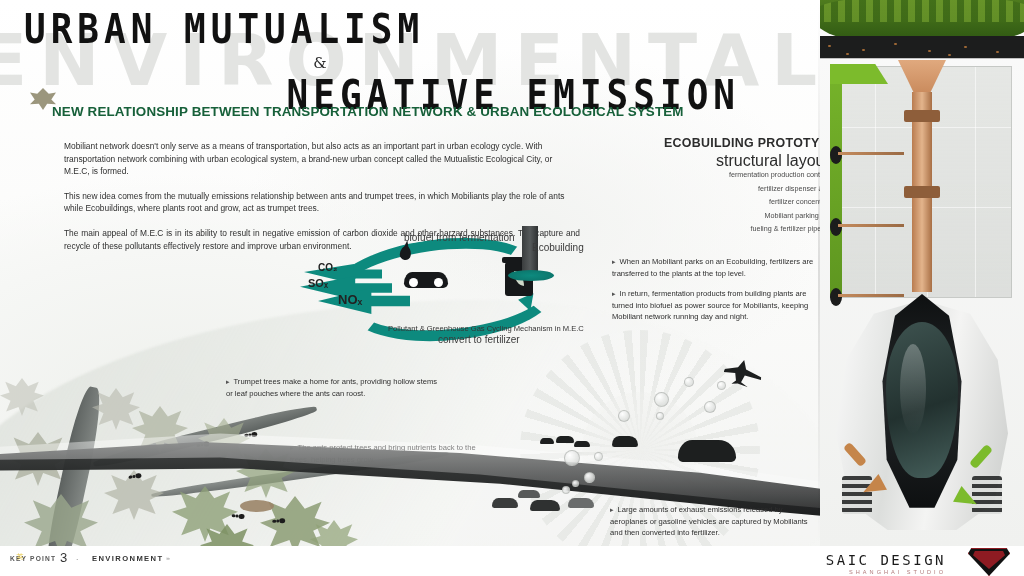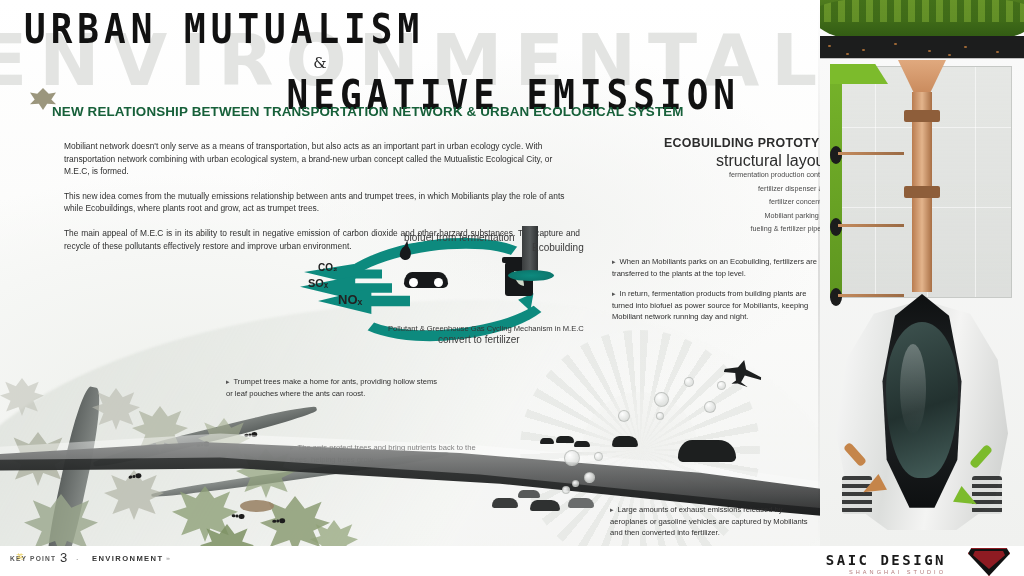--- a/index.html
+++ b/index.html
@@ -192,21 +192,21 @@
   .arw-tail{position:absolute;background:#c5854a;}
 
   
   .footer{position:absolute;left:0;top:546px;width:1024px;height:30px;background:#fff;}
   .fl{position:absolute;left:10px;top:9px;font-size:6.6px;letter-spacing:1.2px;color:#555;font-weight:700;}
   .fnum{position:absolute;left:60px;top:4px;font-size:13px;color:#333;font-weight:400;}
   .fdot{position:absolute;top:10px;font-size:7px;color:#777;}
   .fenv{position:absolute;left:92px;top:8px;font-size:7.6px;letter-spacing:1.4px;color:#333;font-weight:700;}
   .fchev{position:absolute;left:166px;top:9px;font-size:6px;color:#999;letter-spacing:-1px;}
   .brand{position:absolute;right:78px;top:6px;text-align:right;}
-  .brand-main{font-family:"DejaVu Sans Mono","Liberation Mono",monospace;font-weight:700;
+  .brand-main{font-family:"DejaVu Sans Mono","Liberation Mono",monospace;font-weight:400;
     font-size:14px;letter-spacing:2.5px;color:#1a1a1a;}
   .brand-sub{font-size:5.6px;letter-spacing:3px;color:#b07a7a;margin-top:1px;}
   .crest{position:absolute;right:14px;top:2px;width:40px;height:26px;background:#111;
     clip-path:polygon(8% 0,92% 0,100% 20%,50% 100%,0 20%);
     border:1px solid #8e1b22;}
   .crest:before{content:"";position:absolute;left:4px;top:2px;right:4px;bottom:6px;background:#8e1b22;
     clip-path:polygon(6% 0,94% 0,100% 24%,50% 100%,0 24%);}
   .crest-g{position:absolute;left:10px;top:4px;width:20px;height:14px;color:#e8c84a;font-size:7px;
     font-family:"DejaVu Serif",serif;text-align:center;line-height:7px;z-index:2;}
 
@@ -261,21 +261,21 @@
       <span>Mobiliant parking dock</span>
       <span class="lead" style="width:68px;right:-70px;"></span>
     </div>
     <div class="row">
       <span>fueling &amp; fertilizer pipelines</span>
       <span class="lead" style="width:80px;right:-82px;"></span>
     </div>
   </div>
 
   <div class="bul" style="left:612px;top:256px;width:214px;">
-    <span class="mk">▸</span><span>When an Mobiliants parks on an Ecobuilding, fertilizers are transferred to the plants at the top level.</span>
+    <span class="mk">▸</span><span>When an Mobiliant parks on an Ecobuilding, fertilizers are transferred to the plants at the top level.</span>
   </div>
   <div class="bul" style="left:612px;top:288px;width:214px;">
     <span class="mk">▸</span><span>In return, fermentation products from building plants are turned into biofuel as power source for Mobiliants, keeping Mobiliant network running day and night.</span>
   </div>
 
   <div class="cycle">
 
     <div class="ring">
       <div class="arc arc-top"></div>
       <div class="arc arc-bot"></div>

